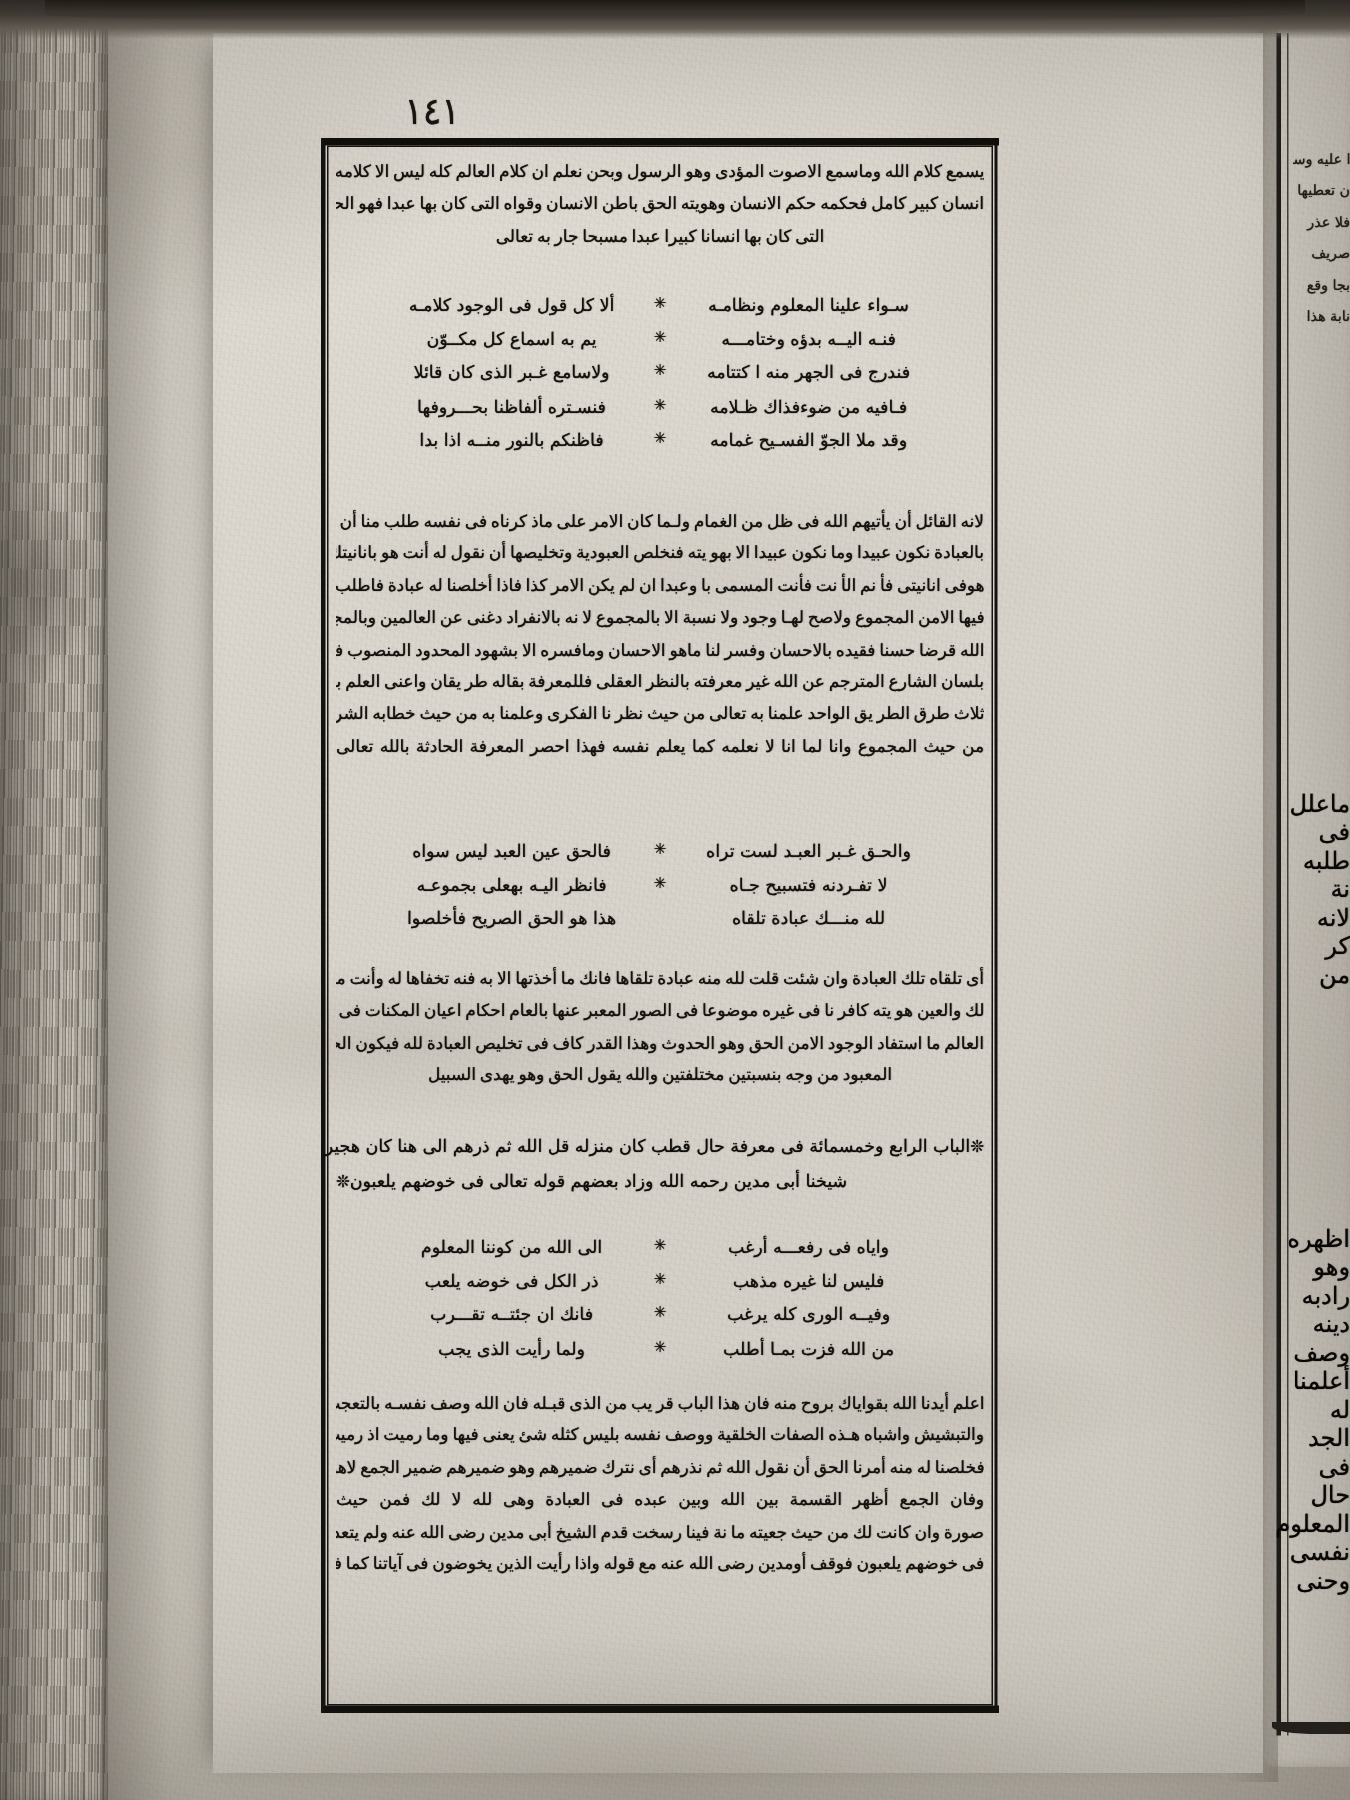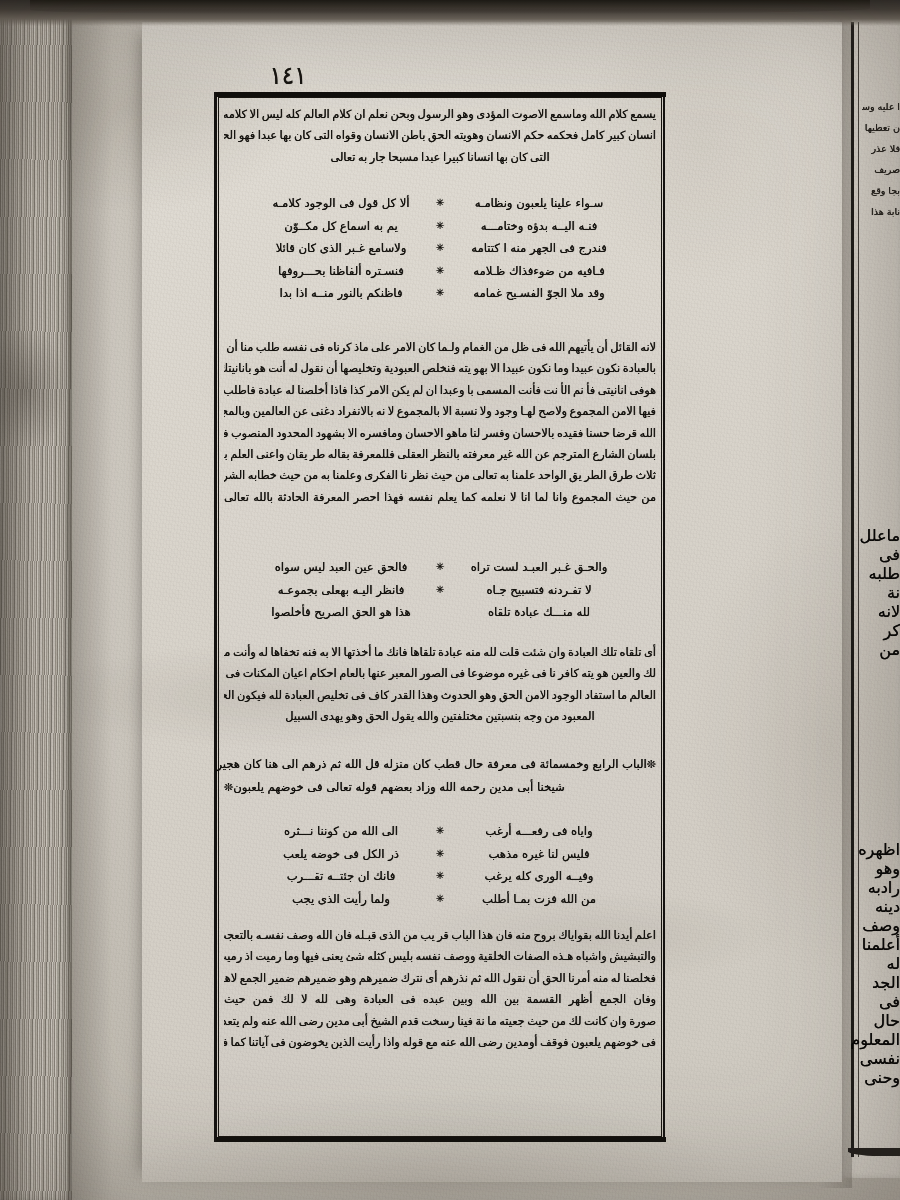--- a/index.html
+++ b/index.html
@@ -97,21 +97,21 @@
   }
   #rightleaf-col .rl{
     font-size:9.5px;line-height:21px;color:#1e1b17;white-space:nowrap;
     font-family:"DejaVu Sans",sans-serif;
     overflow:hidden;
   }
   #rightleaf-col2{
     position:absolute;left:862px;top:500px;width:38px;direction:rtl;text-align:right;margin-top:26px;
   }
   #rightleaf-col3{
-    position:absolute;left:862px;top:840px;width:38px;direction:rtl;
+    position:absolute;left:862px;top:816px;width:38px;direction:rtl;
   }
 
   
   #sheet{
     position:absolute;left:142px;top:22px;width:700px;height:1160px;
     background:linear-gradient(160deg,#e1ddd5 0%,#d9d4cb 40%,#cec9c0 100%);
     box-shadow:-10px 0 18px -10px rgba(40,36,30,.5);
   }
 
   
@@ -255,21 +255,21 @@
   <div id="frame"></div>
 
   <div id="p1" class="block prose inky">
     <span class="l">يسمع كلام الله وماسمع الاصوت المؤدى وهو الرسول وبحن نعلم ان كلام العالم كله ليس الا كلامه  فان العالم كله</span>
     <span class="l">انسان كبير كامل فحكمه حكم الانسان وهويته الحق باطن الانسان وقواه التى كان بها عبدا فهو الحق قوى العالم</span>
     <span class="l" style="text-align-last:center;">التى كان بها انسانا كبيرا عبدا مسبحا جار به تعالى</span>
   </div>
 
   <div id="v1" class="verse inky">
     <div class="bayt">
-      <span class="hemi a">سـواء علينا يلعبون ونظامـه</span>
+      <span class="hemi a">سـواء علينا المعلوم ونظامـه</span>
       <span class="sep">✳</span>
       <span class="hemi b">ألا كل قول فى الوجود كلامـه</span>
     </div>
     <div class="bayt">
       <span class="hemi a">فنـه اليــه بدؤه وختامـــه</span>
       <span class="sep">✳</span>
       <span class="hemi b">يم به اسماع كل  مكــوّن</span>
     </div>
     <div class="bayt">
       <span class="hemi a">فندرج فى الجهر منه ا كتتامه</span>
@@ -326,21 +326,21 @@
 
   <div id="h1" class="heading inky">
     <span class="hl"><span class="ornament">❊</span><span>الباب الرابع وخمسمائة فى معرفة حال قطب كان منزله قل الله ثم ذرهم الى هنا  كان هجير</span></span>
     <span class="hl"><span>شيخنا أبى مدين رحمه الله وزاد بعضهم قوله تعالى فى خوضهم يلعبون</span><span class="ornament">❊</span></span>
   </div>
 
   <div id="v3" class="verse inky">
     <div class="bayt">
       <span class="hemi a">واياه فى رفعـــه أرغب</span>
       <span class="sep">✳</span>
-      <span class="hemi b">الى الله من كوننا نـــثره</span>
+      <span class="hemi b">الى الله من كوننا المعلوم</span>
     </div>
     <div class="bayt">
       <span class="hemi a">فليس لنا غيره مذهب</span>
       <span class="sep">✳</span>
       <span class="hemi b">ذر الكل فى خوضه يلعب</span>
     </div>
     <div class="bayt">
       <span class="hemi a">وفيــه الورى كله يرغب</span>
       <span class="sep">✳</span>
       <span class="hemi b">فانك ان جئتــه تقـــرب</span>

